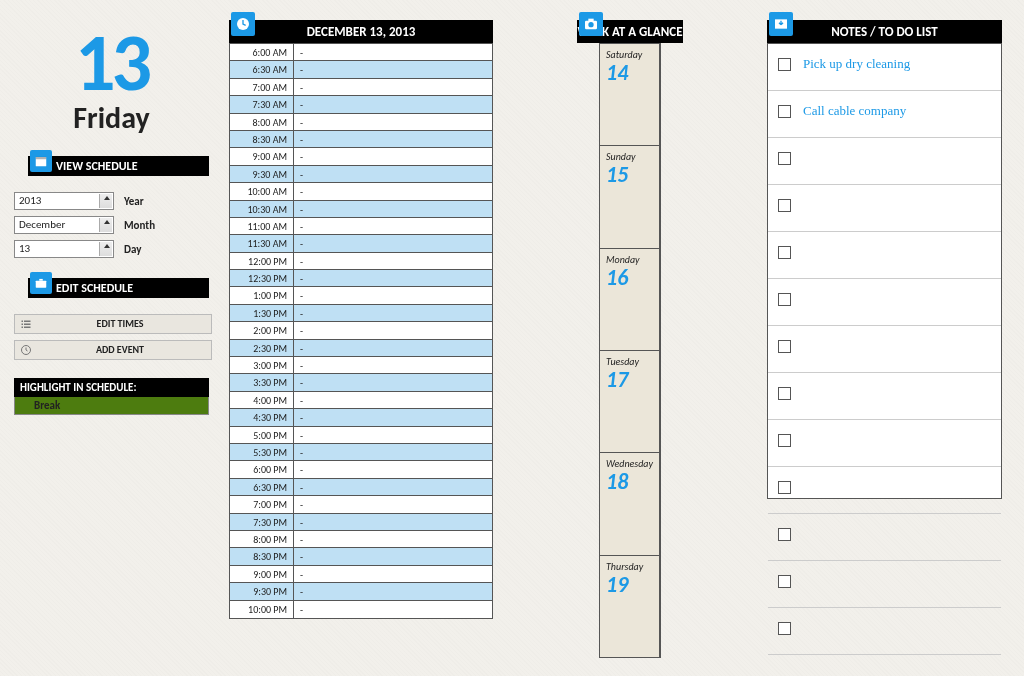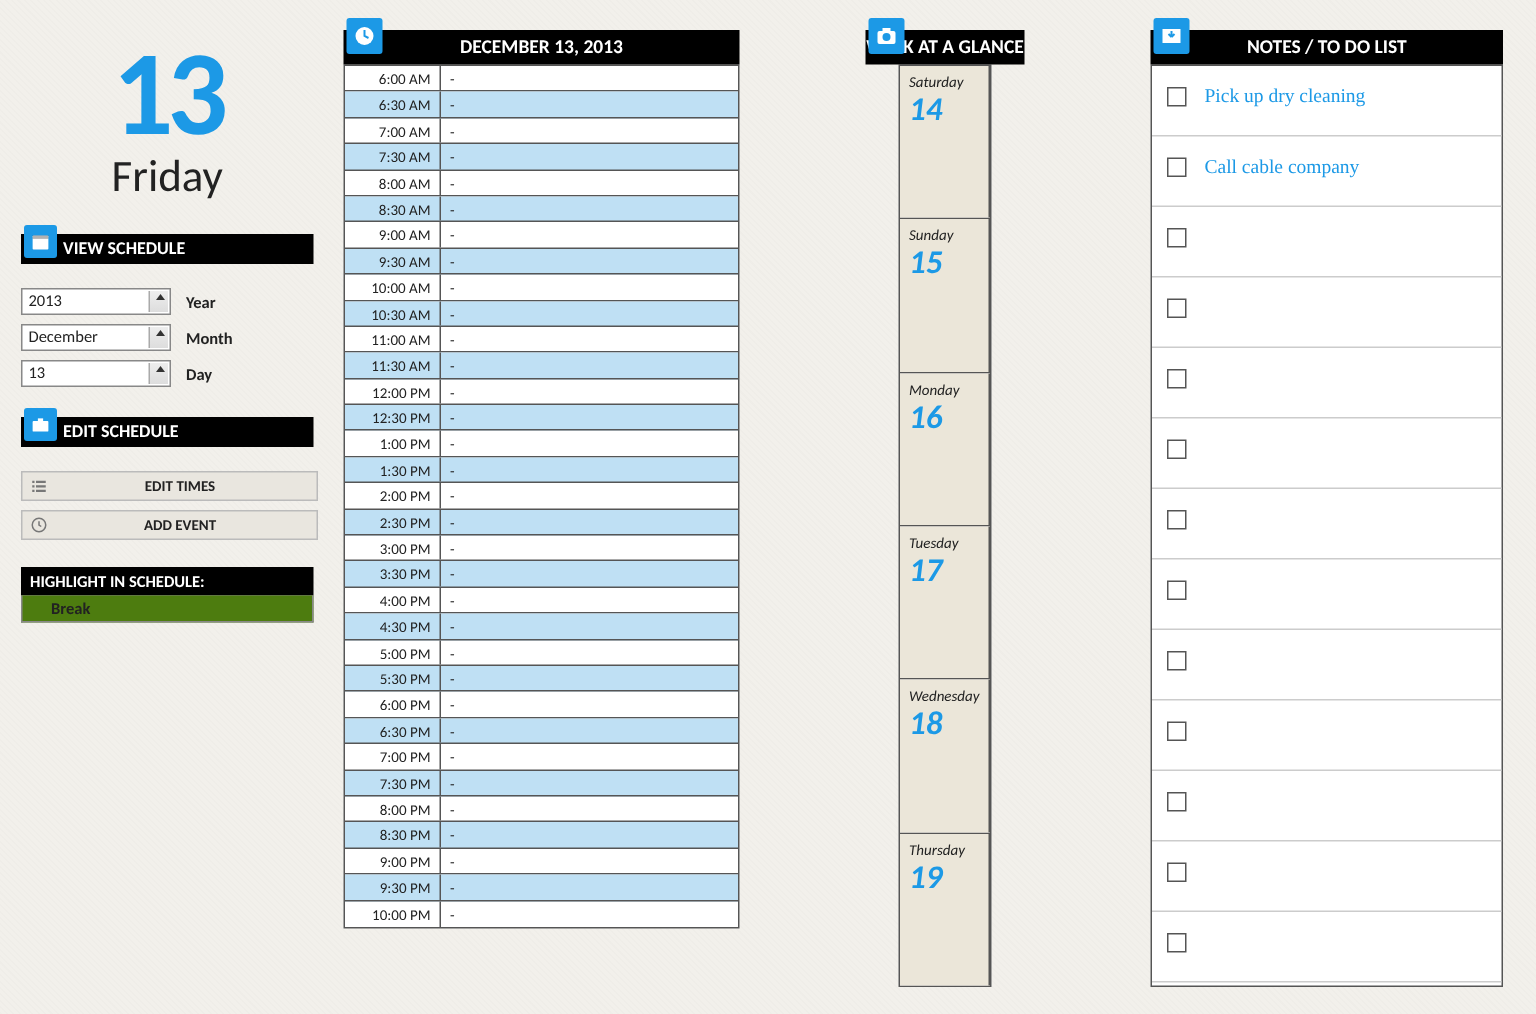--- a/index.html
+++ b/index.html
@@ -12,25 +12,25 @@
     color: #222;
   }
   .layout { display: flex; gap: 20px; padding: 10px 18px 10px 14px; }
   .col { display: flex; flex-direction: column; }
   .sidebar { width: 195px; padding-top: 5px; }
   .schedule { width: 264px; }
   .glance   { width: 234px; align-items: center; }
   .notes    { width: 235px; }
 
   .big-date { font-size: 80px; font-weight: bold; color: #1c99e6; letter-spacing: -4px; text-align: center; line-height: 1; margin: 8px 0 0 0;}
-  .weekday  { font-size: 30px; color: #222; text-align: center; margin-top: -4px; font-weight:400;}
+  .weekday  { font-size: 30px; color: #222; text-align: center; margin-top: -4px; font-weight:700;}
 
   .section-bar {
     background: #000; color: #fff; font-weight: bold; font-size: 12px;
-    padding: 3px 6px 3px 28px; position: relative; margin-top: 20px;
+    padding: 3px 6px 3px 28px; position: relative; margin-top: 20px; margin-left: 14px;
   }
   .section-bar .ico {
     position: absolute; left: 2px; top: -6px; width: 22px; height: 22px;
     background: #1c99e6; border-radius: 2px;
     display:flex; align-items:center; justify-content:center;
   }
   .section-bar .ico svg { width: 14px; height: 14px; fill: #fff; }
 
   .header-bar {
     background: #000; color: #fff; font-weight: bold; font-size: 13px;
@@ -95,21 +95,21 @@
   
   .glance-body{ background:#fff; border:1px solid #555; height: 615px; display:flex; flex-direction:column;}
   .wrow{ flex:1; display:flex; border-bottom:1px solid #555;font-style:italic;}
   .wrow:last-child{border-bottom:none;}
   .wday{ width:60px; background:#ebe6d9; border-right:1px solid #555; padding:4px 6px;}
   .wday .dname{font-size:10px;color:#222;}
   .wday .dnum{font-size:22px;font-weight:bold;color:#1c99e6;line-height:1.1;}
   .wcontent{flex:1;}
 
   
-  .notes-body{ background:#fff; border:1px solid #555; height:615px;}
+  .notes-body{ background:#fff; border:1px solid #555; height:456px;}
   .nrow{ display:flex; align-items:flex-start; border-bottom:1px solid #ccc; padding:12px 8px 12px 10px; gap:12px; min-height:47px;}
   .ncb{ width:13px;height:13px;border:1px solid #555;background:#fff;margin-top:2px;flex-shrink:0;}
   .ntxt{ font-family: "Segoe Script", cursive; color:#1c99e6; font-size:13px; }
 </style>
 </head>
 <body>
 
 <div class="layout">
 
   <div class="col sidebar">

